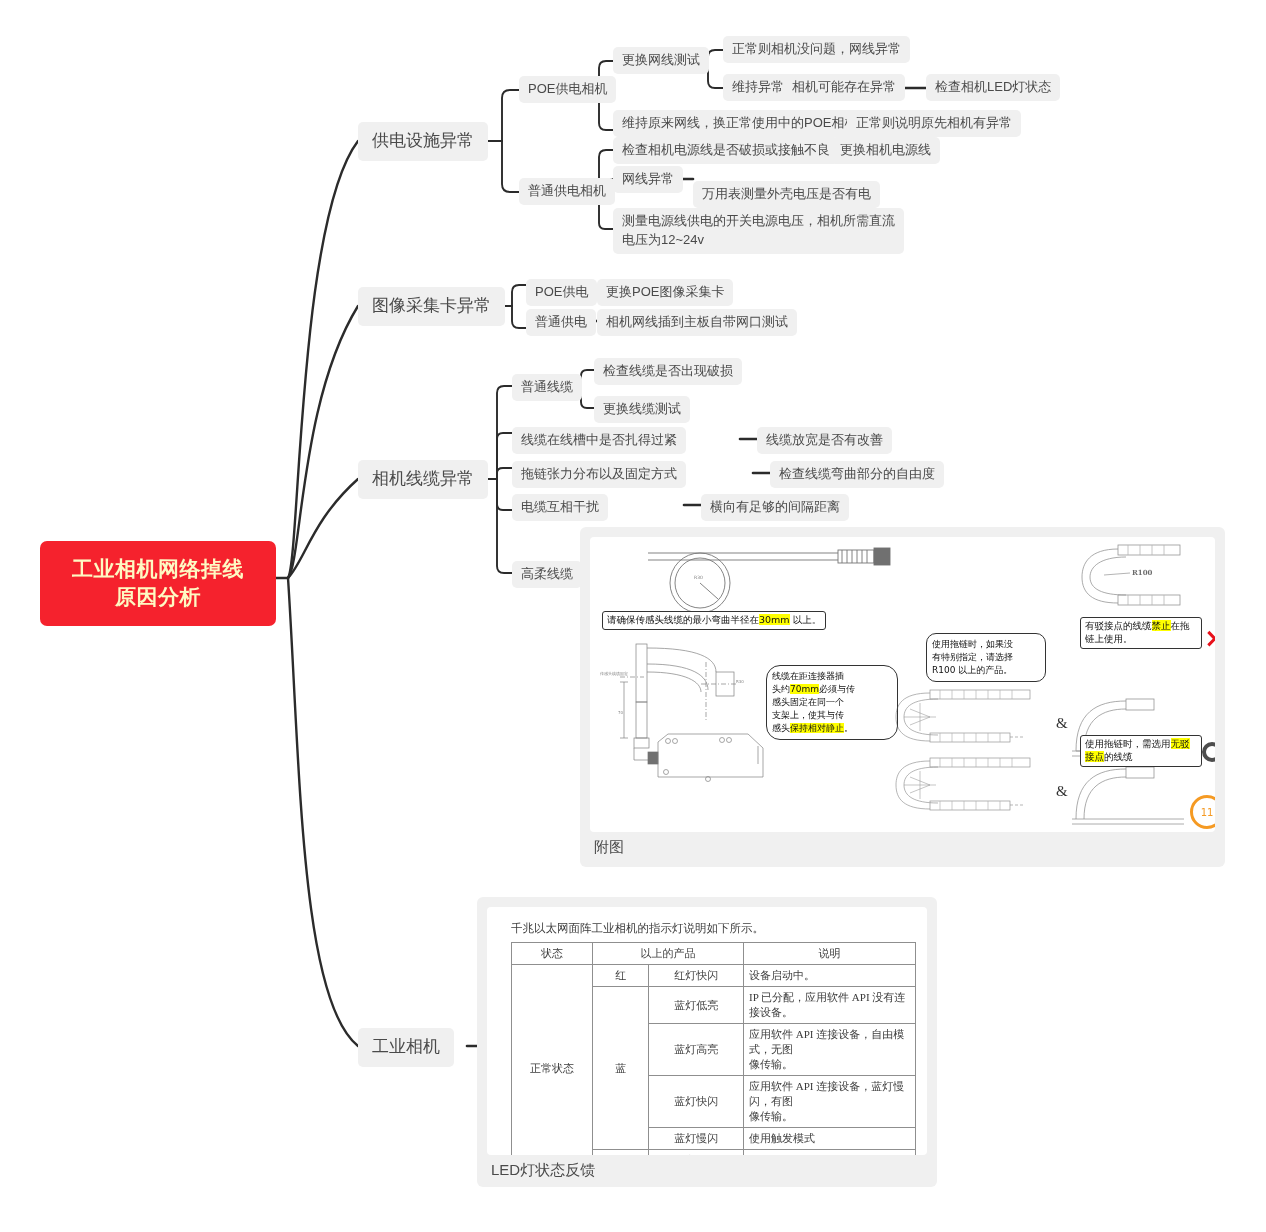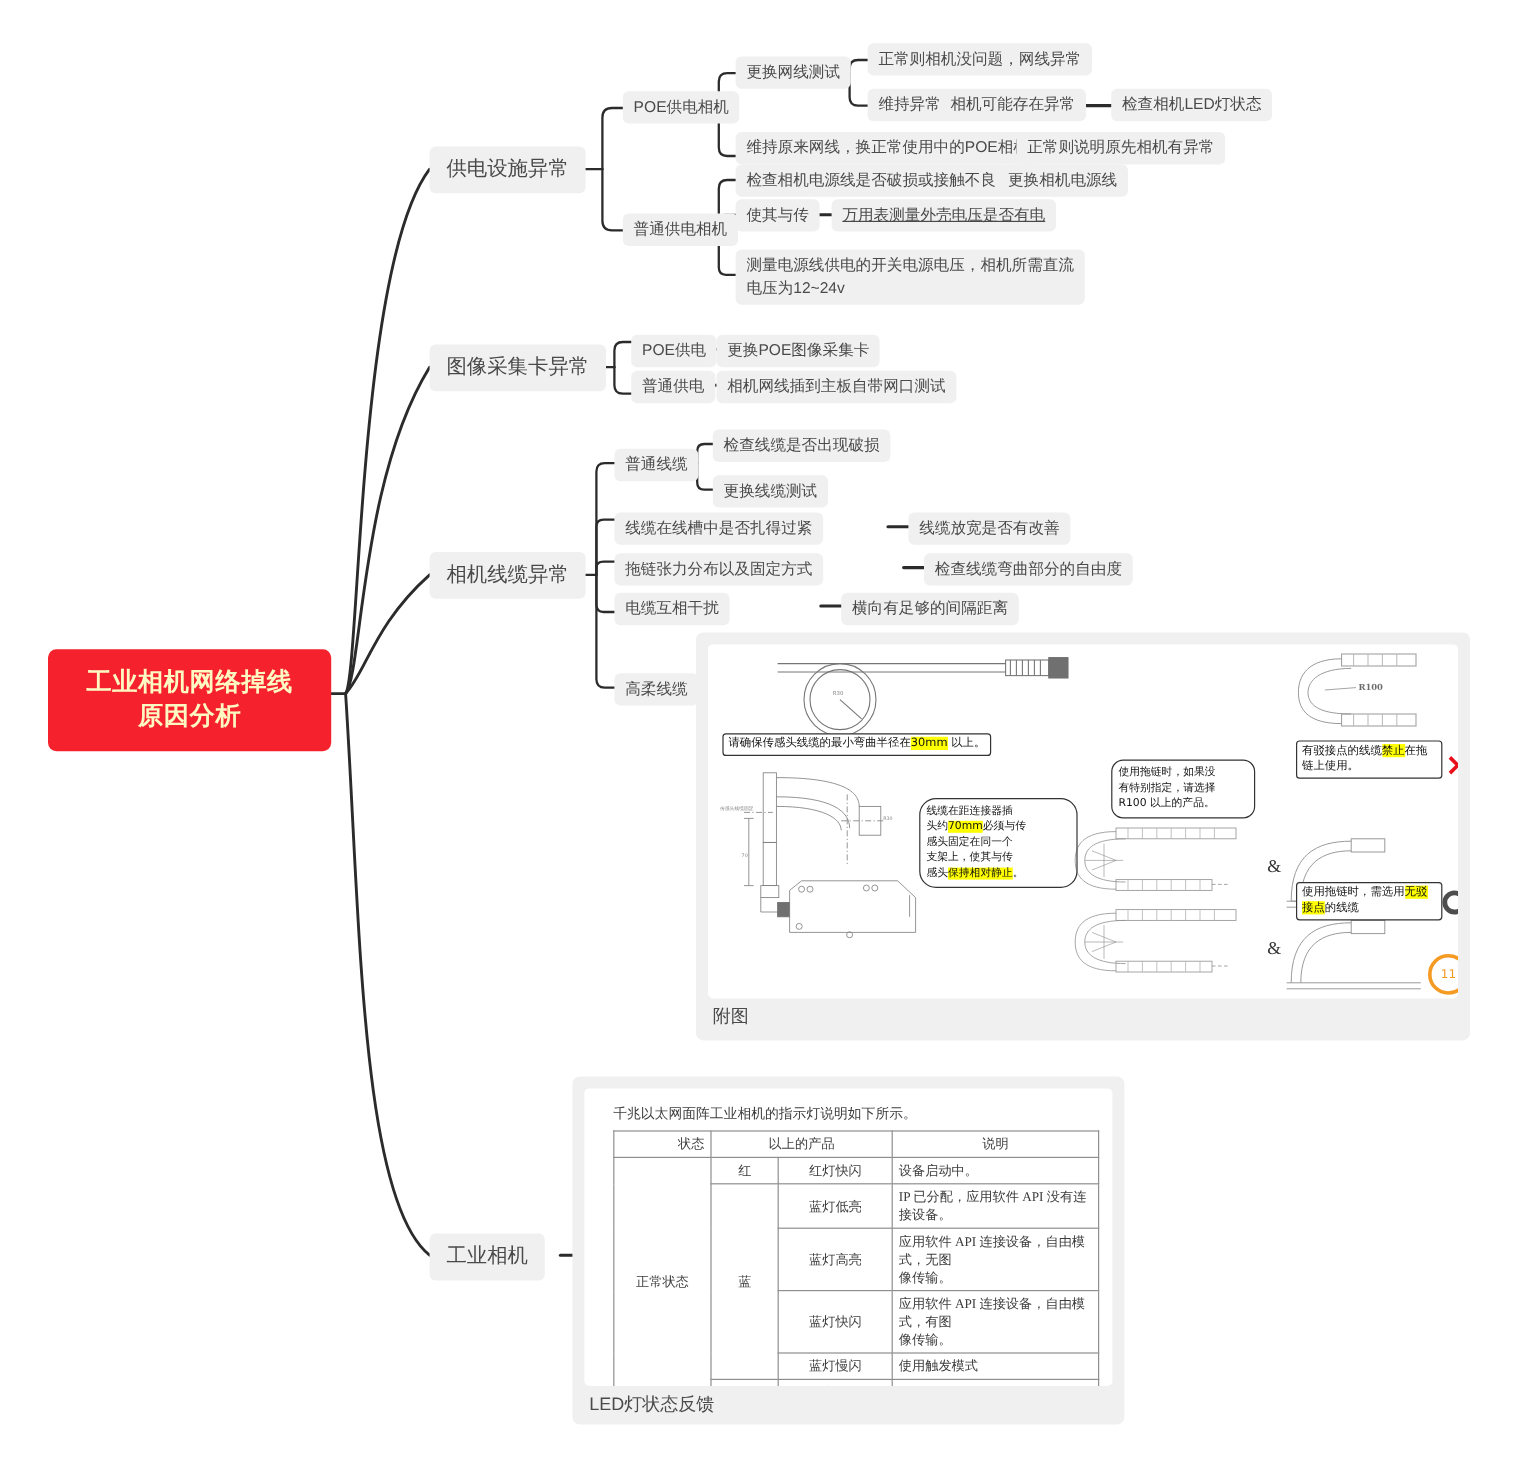--- a/index.html
+++ b/index.html
@@ -200,22 +200,22 @@
   <div class="node lvl4" style="left:723px;top:74px;">维持异常</div>
   <div class="node lvl4" style="left:783px;top:74px;">相机可能存在异常</div>
   <div class="node lvl4" style="left:926px;top:74px;">检查相机LED灯状态</div>
 
   <div class="node lvl3" style="left:613px;top:110px;">维持原来网线，换正常使用中的POE相机</div>
   <div class="node lvl4" style="left:847px;top:110px;">正常则说明原先相机有异常</div>
 
   <div class="node lvl3" style="left:613px;top:137px;">检查相机电源线是否破损或接触不良</div>
   <div class="node lvl4" style="left:831px;top:137px;">更换相机电源线</div>
 
-  <div class="node lvl3" style="left:613px;top:166px;">使其与传</div>
-  <div class="node lvl4" style="left:693px;top:166px;text-decoration:underline;">万用表测量外壳电压是否有电</div>
+  <div class="node lvl3" style="left:613px;top:166px;">网线异常</div>
+  <div class="node lvl4" style="left:693px;top:181px;">万用表测量外壳电压是否有电</div>
 
   <div class="node lvl3" style="left:613px;top:208px;">测量电源线供电的开关电源电压，相机所需直流
 电压为12~24v</div>
 
   <div class="node lvl1" style="left:358px;top:287px;">图像采集卡异常</div>
 
   <div class="node lvl2" style="left:526px;top:279px;">POE供电</div>
   <div class="node lvl3" style="left:597px;top:279px;">更换POE图像采集卡</div>
 
   <div class="node lvl2" style="left:526px;top:309px;">普通供电</div>
@@ -422,21 +422,21 @@
 
   <div class="node lvl1" style="left:358px;top:1028px;">工业相机</div>
 
   <div class="imgnode" style="left:477px;top:897px;width:460px;height:290px;">
     <div class="frame" style="height:248px;">
       <div class="tblwrap">
         <div class="tbl-title">千兆以太网面阵工业相机的指示灯说明如下所示。</div>
         <table class="led">
           <thead>
             <tr>
-              <th class="c" style="width:70px;text-align:right;">状态</th>
+              <th class="c" style="width:70px;">状态</th>
               <th class="c" colspan="2" style="width:140px;">以上的产品</th>
               <th class="c">说明</th>
             </tr>
           </thead>
           <tbody>
             <tr>
               <td class="c" rowspan="6">正常状态</td>
               <td class="c" rowspan="1" style="width:42px;">红</td>
               <td class="c" style="width:78px;">红灯快闪</td>
               <td class="l">设备启动中。</td>
@@ -446,21 +446,21 @@
               <td class="c">蓝灯低亮</td>
               <td class="l">IP 已分配，应用软件 API 没有连接设备。</td>
             </tr>
             <tr>
               <td class="c">蓝灯高亮</td>
               <td class="l" style="white-space:pre-line;">应用软件 API 连接设备，自由模式，无图
 像传输。</td>
             </tr>
             <tr>
               <td class="c">蓝灯快闪</td>
-              <td class="l" style="white-space:pre-line;">应用软件 API 连接设备，自由模式，有图
+              <td class="l" style="white-space:pre-line;">应用软件 API 连接设备，蓝灯慢闪，有图
 像传输。</td>
             </tr>
             <tr>
               <td class="c">蓝灯慢闪</td>
               <td class="l">使用触发模式</td>
             </tr>
             <tr>
               <td class="c">红⇔蓝</td>
               <td class="c">红蓝交替闪烁</td>
               <td class="l">固件升级中。</td>

